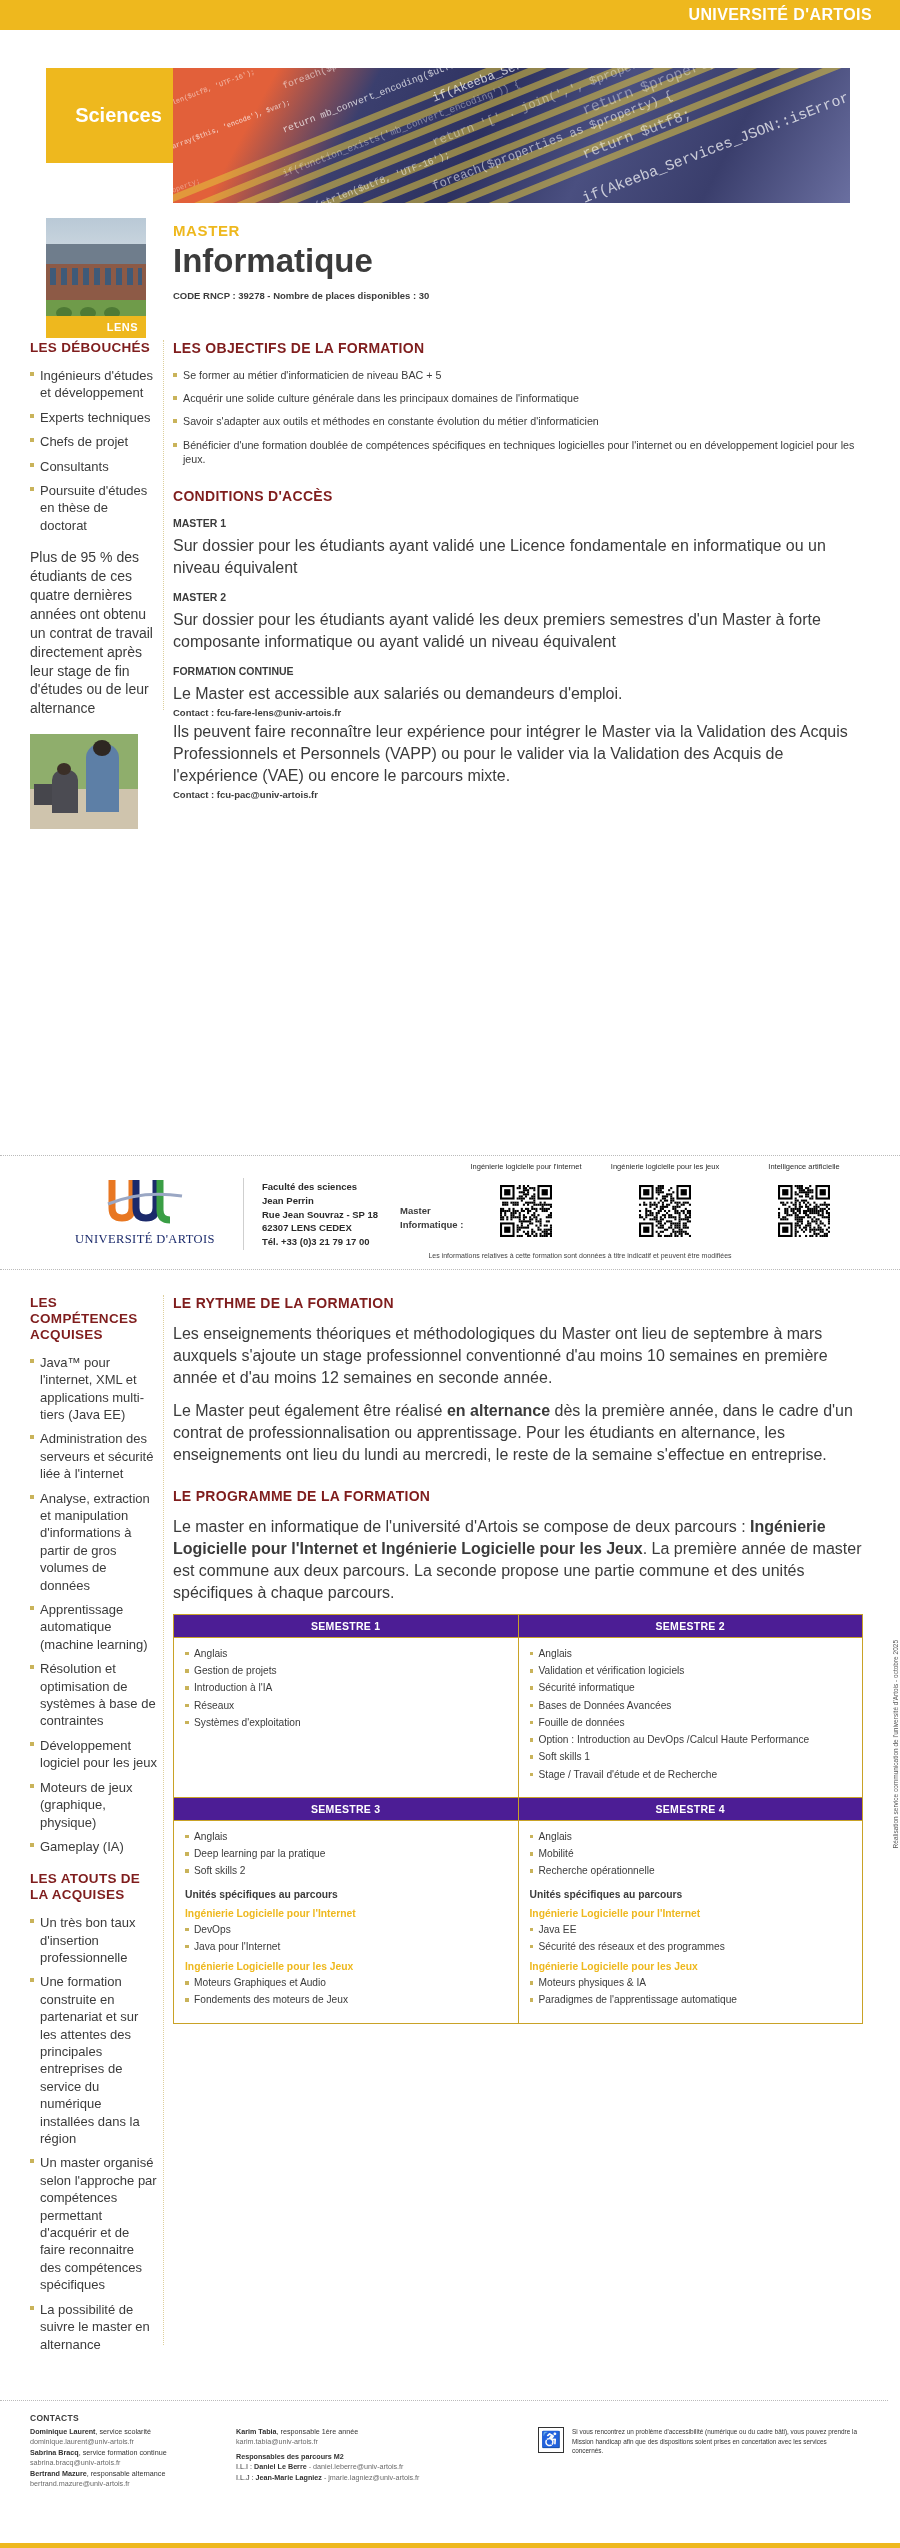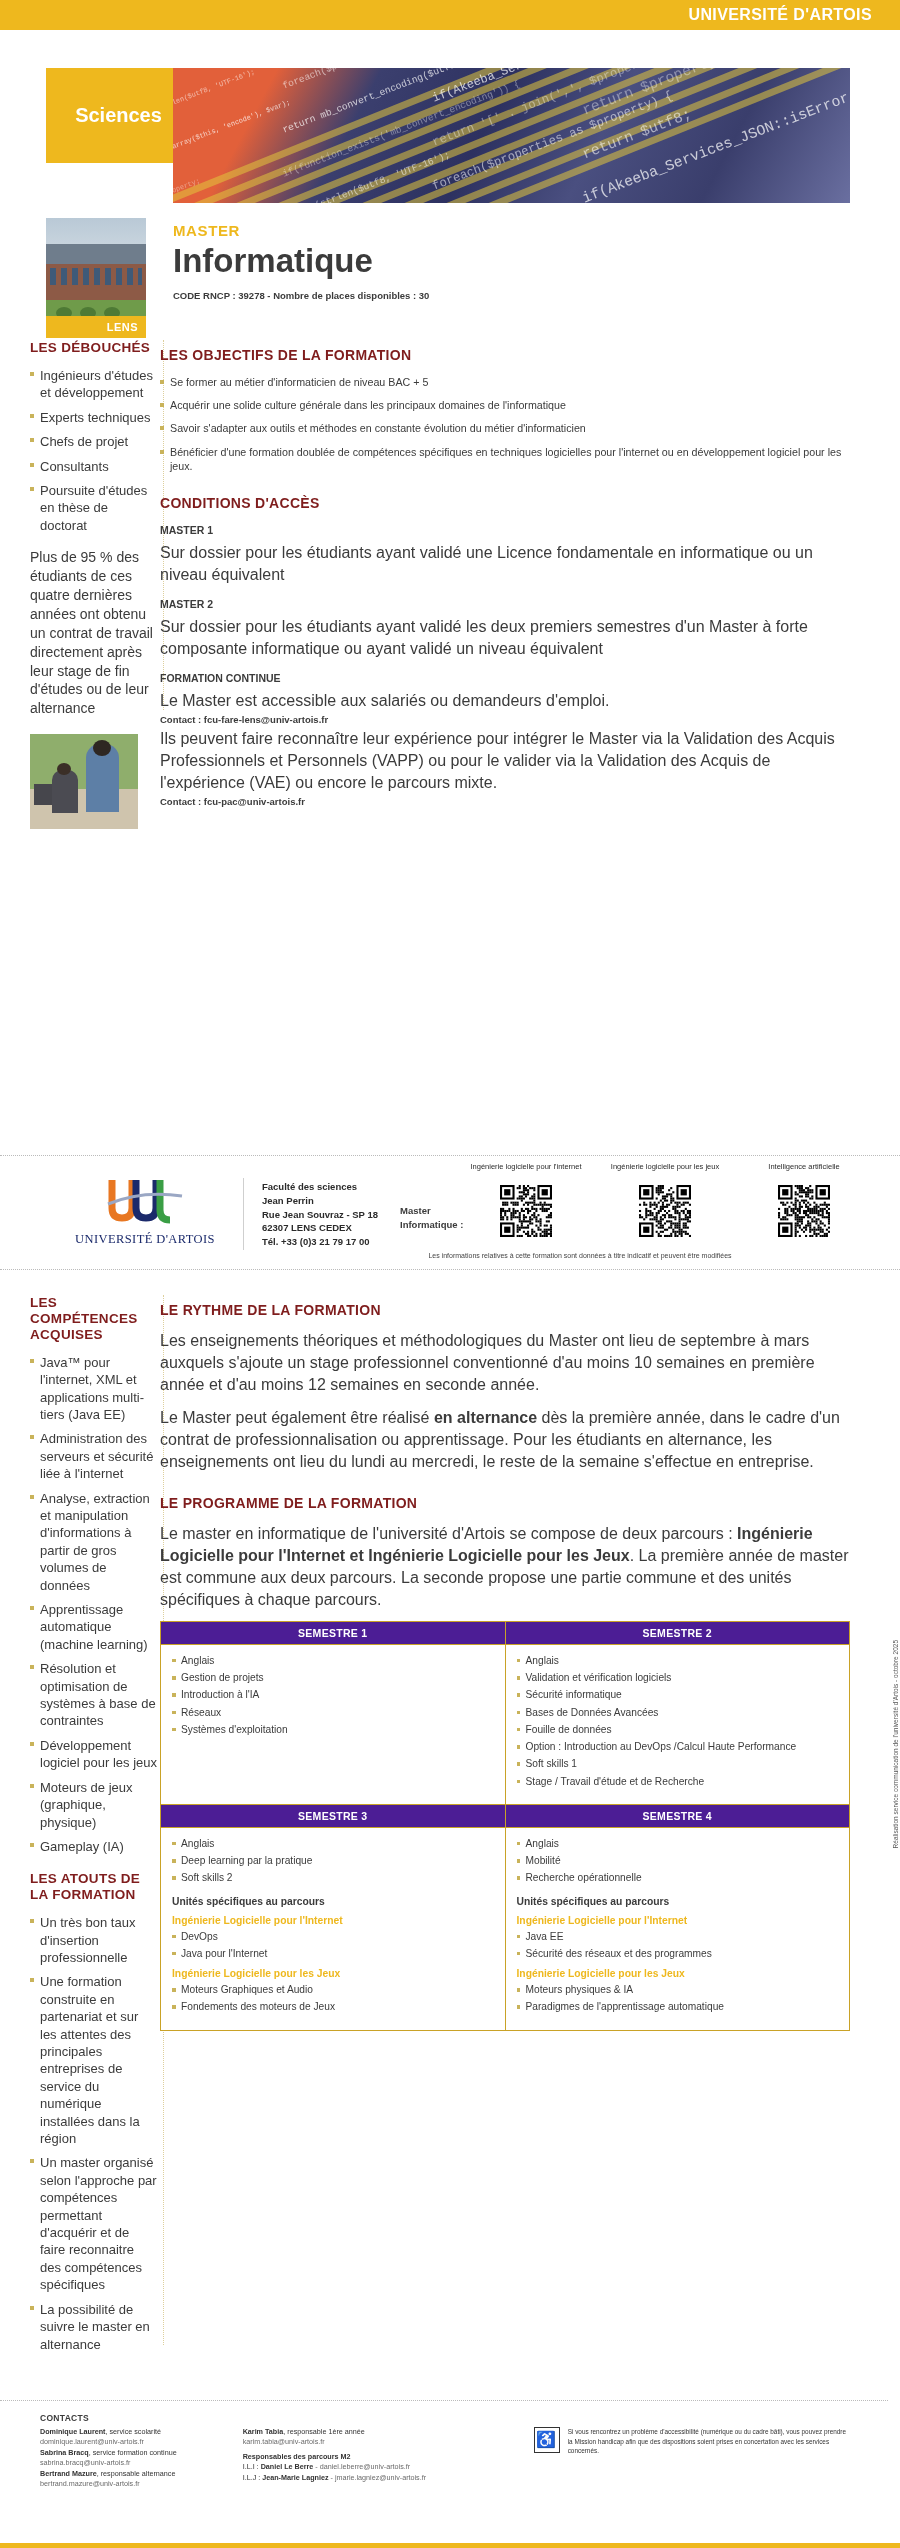--- a/index.html
+++ b/index.html
@@ -68,21 +68,21 @@
   .prog-title { font-size:33px; font-weight:bold; color:#3b3b3b; line-height:1.15; margin-top:3px; }
   .rncp { font-size:9.5px; font-weight:bold; color:#3b3b3b; margin-top:10px; }
 
   
   .cols { position:absolute; left:0; top:340px; width:900px; }
   .col-left { position:absolute; left:30px; top:0; width:128px; }
   .divider-v {
     position:absolute; left:163px; top:0; width:1px; height:370px;
     border-left:1px dotted #ddcf9c;
   }
-  .col-right { position:absolute; left:160px; top:0; width:690px;margin-top:7px; }
+  .col-right { position:absolute; left:173px; top:0; width:690px; }
 
   h2.sec {
     color:#7f1d1d; font-size:13.5px; font-weight:bold; letter-spacing:.3px;
     line-height:1.18; margin-bottom:11px;
   }
   h2.sec.big { font-size:14px; }
   .bullets { list-style:none; }
   .bullets li {
     position:relative; padding-left:10px; margin-bottom:7px;
     font-size:13px; line-height:1.34; color:#3b3b3b;
@@ -154,21 +154,21 @@
   
   .rot-credit {
     position:absolute; right:8px; top:1640px;
     transform:rotate(-90deg); transform-origin:right top;
     font-size:6.5px; color:#555; white-space:nowrap;
   }
 
   
   .contacts {
     position:absolute; left:0; top:2400px; width:888px;
-    border-top:1px dotted #bbb; padding:12px 40px 0;
+    border-top:1px dotted #bbb; padding:12px 30px 0;
   }
   .contacts h3 { font-size:8.5px; font-weight:bold; margin-bottom:4px; letter-spacing:.3px; }
   .cflex { display:flex; gap:16px; align-items:flex-start; }
   .ccol { font-size:7.2px; line-height:1.45; color:#333; }
   .ccol.a { width:190px; }
   .ccol.b { width:280px; }
   .ccol .nm { font-weight:bold; }
   .ccol .em { color:#6a6a6a;text-align:center; }
   .accessbox { display:flex; gap:8px; align-items:flex-start; width:320px; margin-left:auto; }
   .wheel {
@@ -1027,21 +1027,21 @@
     <ul class="bullets" id="competences-list">
         <li>Java™ pour l'internet, XML et applications multi-tiers (Java EE)</li>
         <li>Administration des serveurs et sécurité liée à l'internet</li>
         <li>Analyse, extraction et manipulation d'informations à partir de gros volumes de données</li>
         <li>Apprentissage automatique (machine learning)</li>
         <li>Résolution et optimisation de systèmes à base de contraintes</li>
         <li>Développement logiciel pour les jeux</li>
         <li>Moteurs de jeux (graphique, physique)</li>
         <li>Gameplay (IA)</li>
       </ul>
-    <h2 class="sec" style="margin-top:16px">LES ATOUTS DE LA FORMATION</h2>
+    <h2 class="sec" style="margin-top:16px">LES ATOUTS DE LA ACQUISES</h2>
     <ul class="bullets" id="atouts-list">
         <li>Un très bon taux d'insertion professionnelle</li>
         <li>Une formation construite en partenariat et sur les attentes des principales entreprises de service du numérique installées dans la région</li>
         <li>Un master organisé selon l'approche par compétences permettant d'acquérir et de faire reconnaitre des compétences spécifiques</li>
         <li>La possibilité de suivre le master en alternance</li>
       </ul>
   </div>
 
   <div class="col-right">
     <h2 class="sec big">LE RYTHME DE LA FORMATION</h2>

